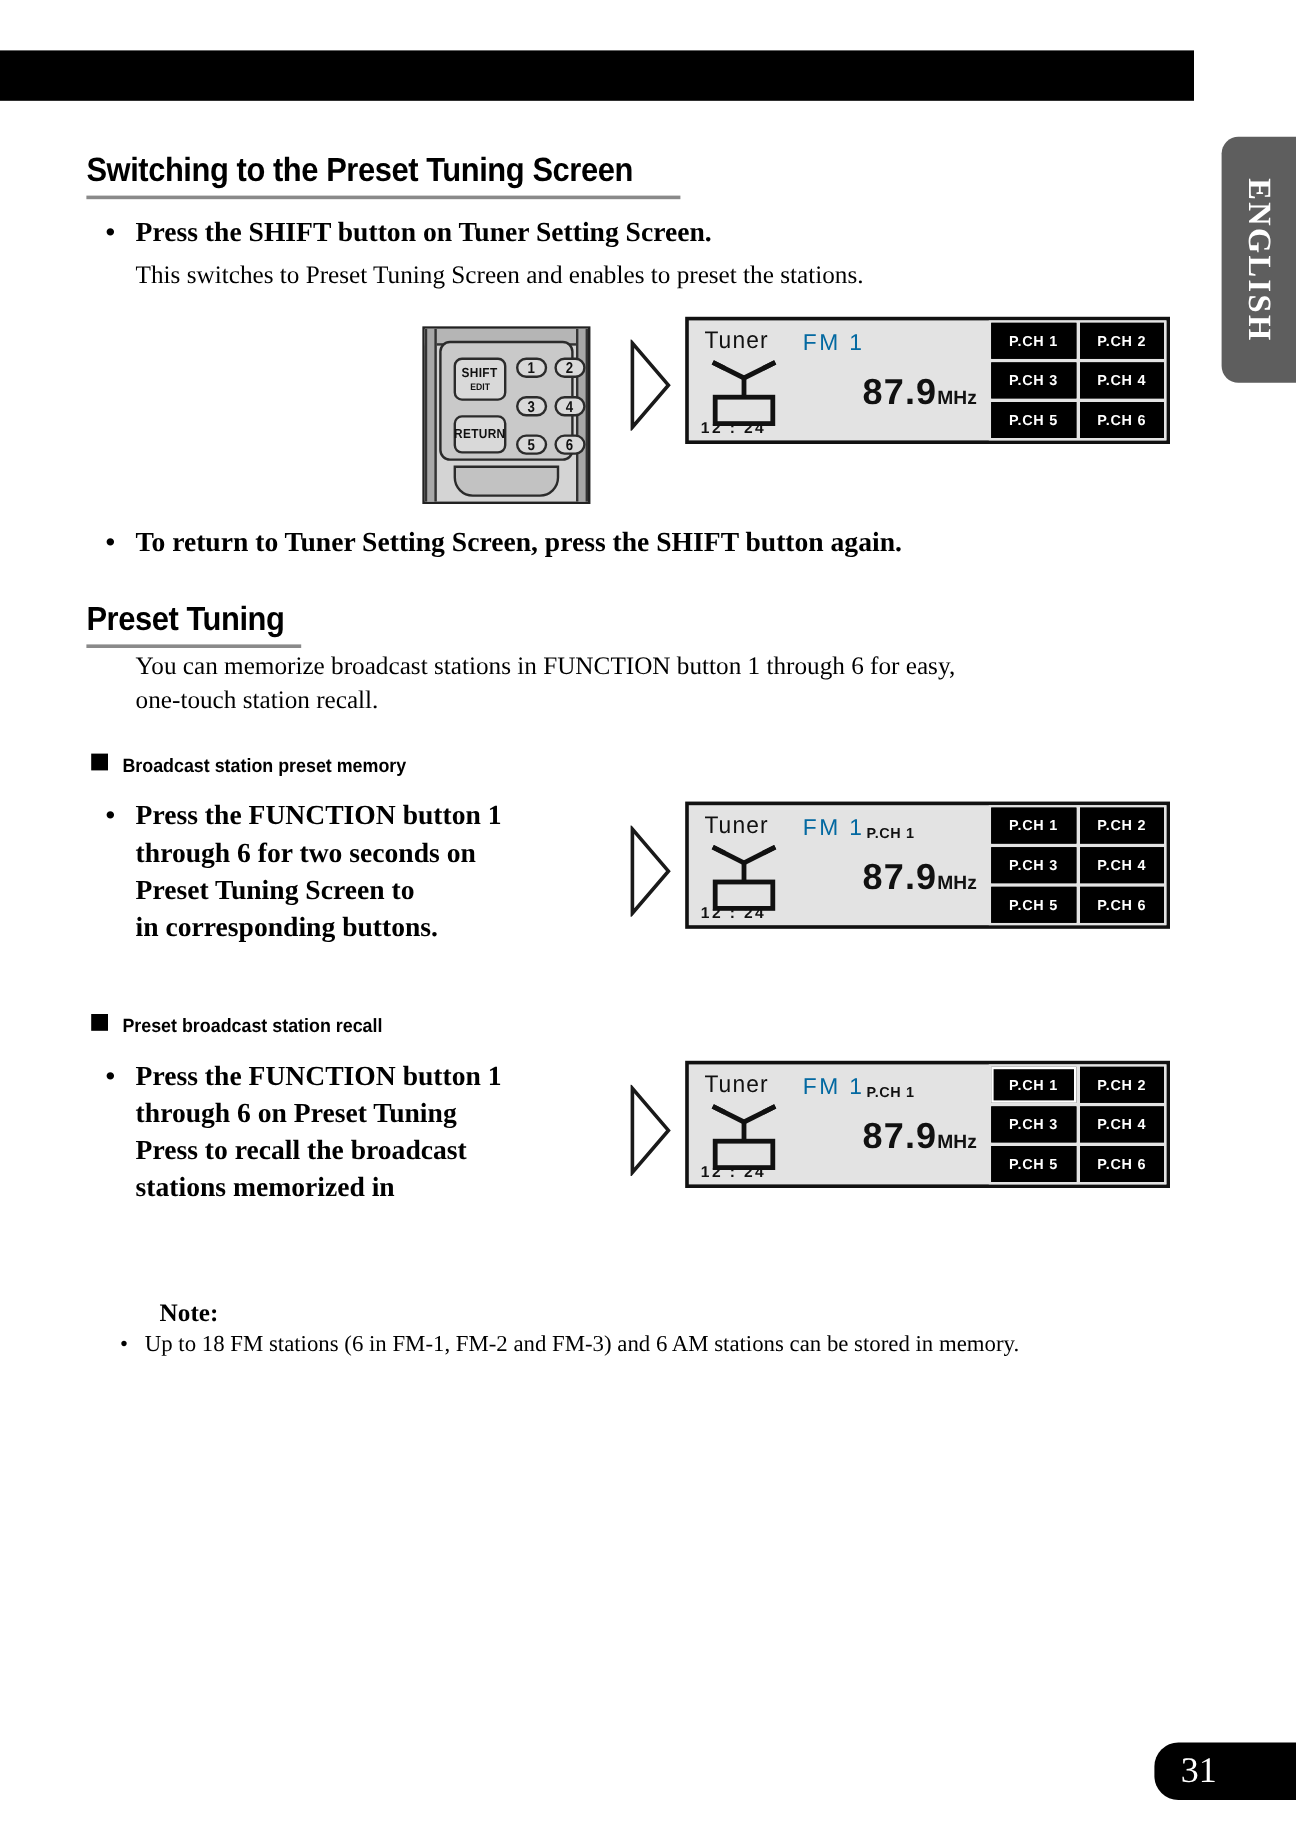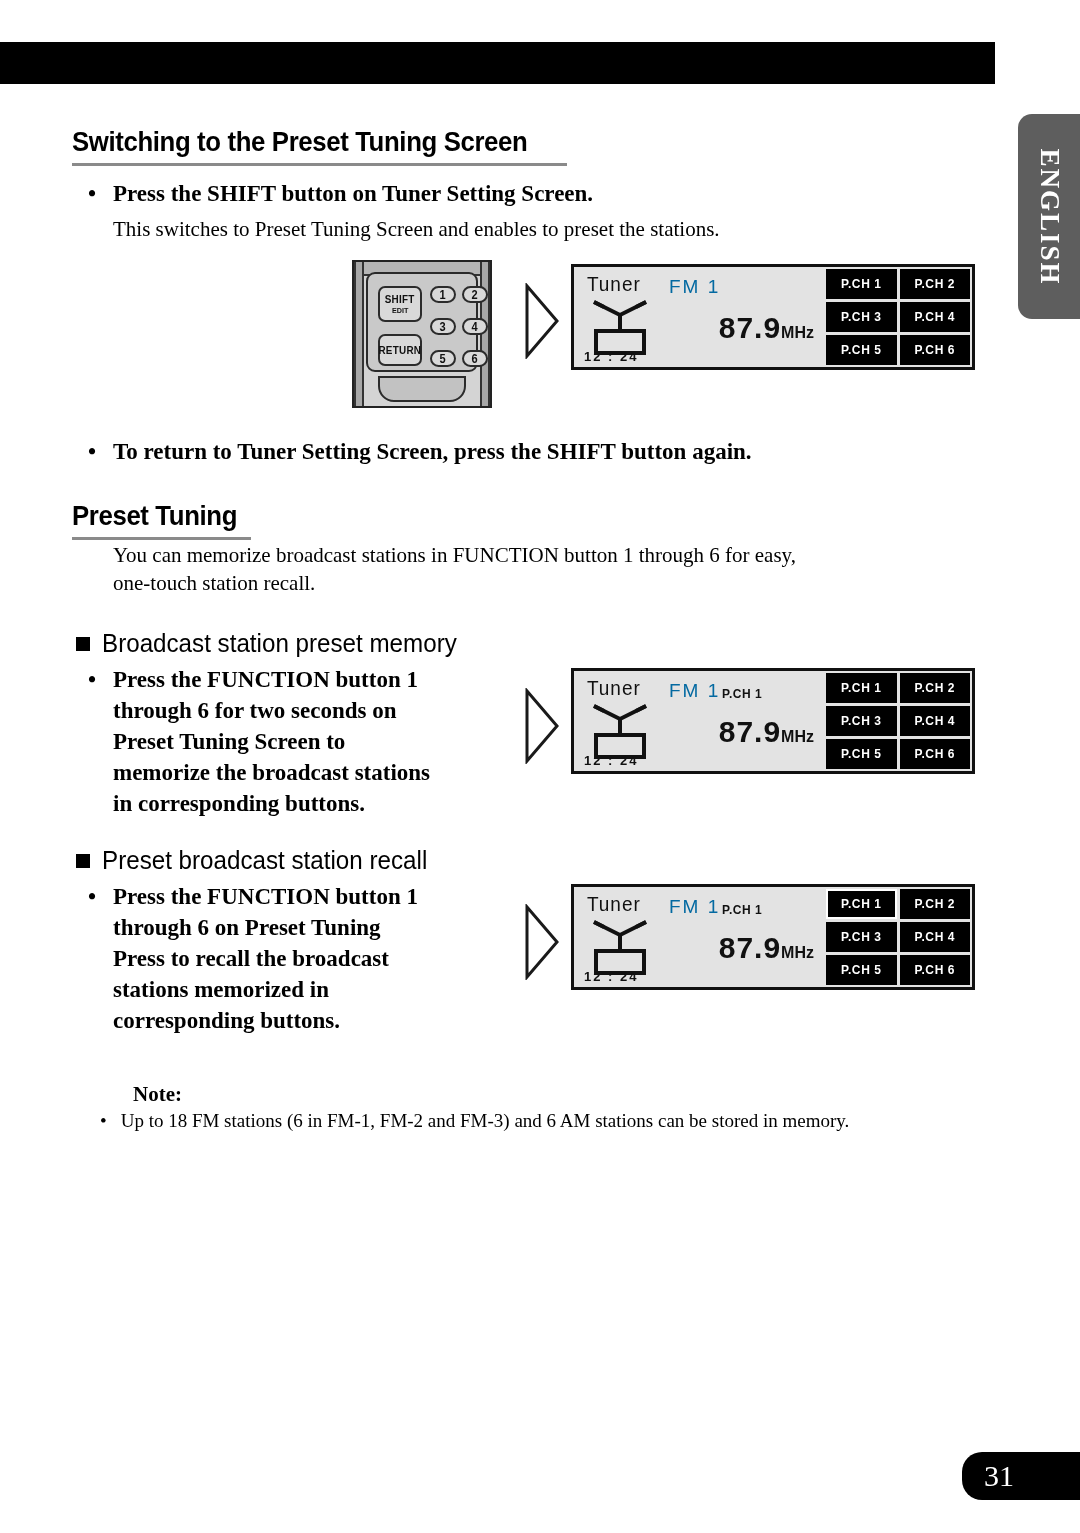--- a/index.html
+++ b/index.html
@@ -92,22 +92,22 @@
     position: absolute;
     font-family: "Liberation Serif", serif;
     font-size: 21px;
     line-height: 30px;
   }
 
   
   .sq-head {
     position: absolute;
     font-family: "Liberation Sans", sans-serif;
-    font-weight: normal;
-    font-size: 26px;
+    font-weight: bold;
+    font-size: 16px;
     white-space: nowrap;
   }
   .sq {
     display: inline-block;
     width: 14px;
     height: 14px;
     background: #000;
     margin-right: 12px;
     vertical-align: 1px;
   }
@@ -309,21 +309,21 @@
   <span class="h1">Switching to the Preset Tuning Screen</span>
 </div>
 
 <div class="bullet-line" style="left:88px; top:178px; width:820px;">
   <span class="bullet-dot">•</span>
   <span class="bullet-text">Press the SHIFT button on Tuner Setting Screen.</span>
 </div>
 
 <div class="plain" style="left:113px; top:214px; width:800px;">This switches to Preset Tuning Screen and enables to preset the stations.</div>
 
-<div class="remote" style="left:352px; top:260px; width:140px; height:148px;">
+<div class="remote" style="left:352px; top:272px; width:140px; height:148px;">
   <div class="remote-topstrip"></div>
   <div class="remote-side" style="left:0;"></div>
   <div class="remote-side" style="right:0;"></div>
   <div class="remote-inner">
     <div class="rbtn rbtn-sq" style="left:10px; top:12px; width:44px; height:36px;">
       <span class="big">SHIFT</span>
       <span class="small">EDIT</span>
     </div>
     <div class="rbtn rbtn-sq" style="left:10px; top:60px; width:44px; height:32px;">
       <span class="big">RETURN</span>
@@ -395,21 +395,20 @@
 
 <div class="sq-head" style="left:76px; top:628px;">
   <span class="sq"></span><span class="sq-label">Broadcast station preset memory</span>
 </div>
 
 <div class="bullet-line" style="left:88px; top:664px; width:420px;">
   <span class="bullet-dot">•</span>
   <span class="bullet-text">Press the FUNCTION button 1</span>
   <span class="bullet-text">through 6 for two seconds on</span>
   <span class="bullet-text">Preset Tuning Screen to</span>
-  <span class="bullet-text">memorize the broadcast stations</span>
   <span class="bullet-text">in corresponding buttons.</span>
 </div>
 
 <svg class="arrow" style="left:524px; top:688px;" width="36" height="76" viewBox="0 0 36 76">
   <polygon points="3,3 33,38 3,73" fill="#ffffff" stroke="#1a1a1a" stroke-width="3" stroke-linejoin="miter"></polygon>
 </svg>
 
 <div class="lcd" style="left:571px; top:668px; width:404px; height:106px;">
   <div class="lcd-left">
     <div class="lcd-tuner">Tuner</div>
@@ -441,21 +440,20 @@
 <div class="sq-head" style="left:76px; top:845px;">
   <span class="sq"></span><span class="sq-label">Preset broadcast station recall</span>
 </div>
 
 <div class="bullet-line" style="left:88px; top:881px; width:420px;">
   <span class="bullet-dot">•</span>
   <span class="bullet-text">Press the FUNCTION button 1</span>
   <span class="bullet-text">through 6 on Preset Tuning</span>
   <span class="bullet-text">Press to recall the broadcast</span>
   <span class="bullet-text">stations memorized in</span>
-  <span class="bullet-text">corresponding buttons.</span>
 </div>
 
 <svg class="arrow" style="left:524px; top:904px;" width="36" height="76" viewBox="0 0 36 76">
   <polygon points="3,3 33,38 3,73" fill="#ffffff" stroke="#1a1a1a" stroke-width="3" stroke-linejoin="miter"></polygon>
 </svg>
 
 <div class="lcd" style="left:571px; top:884px; width:404px; height:106px;">
   <div class="lcd-left">
     <div class="lcd-tuner">Tuner</div>
     <div class="lcd-fm" style="left:95px; top:9px;">FM 1</div>

